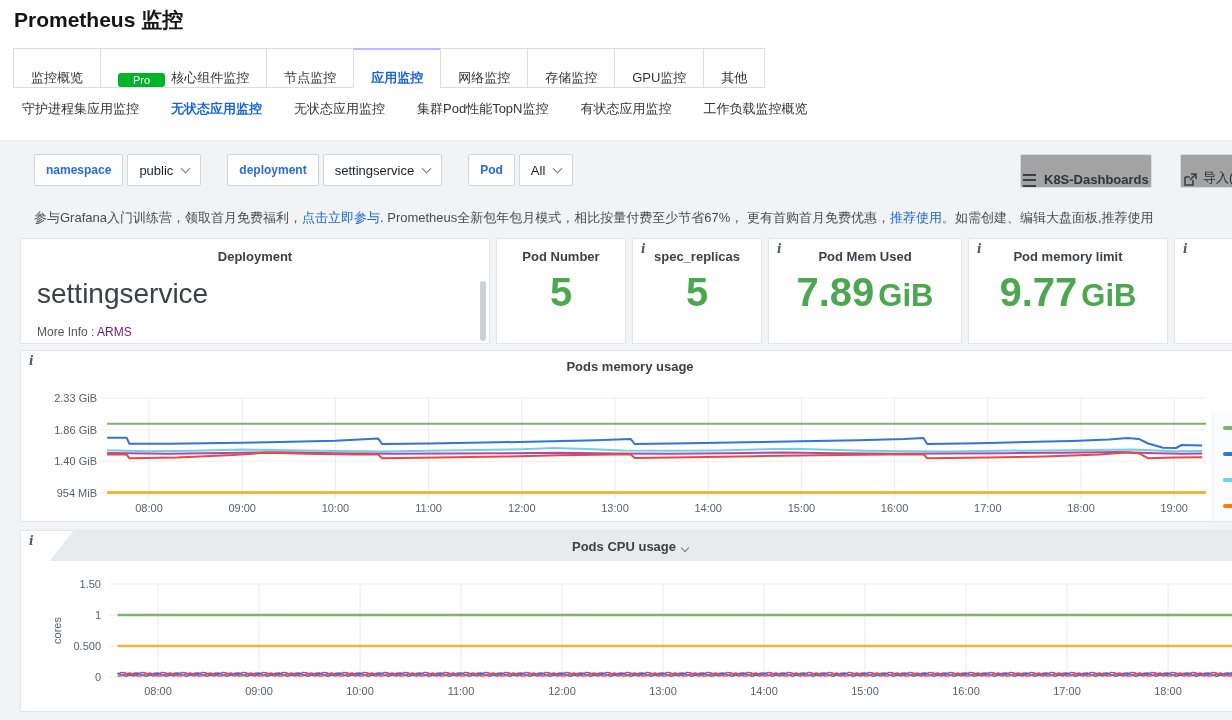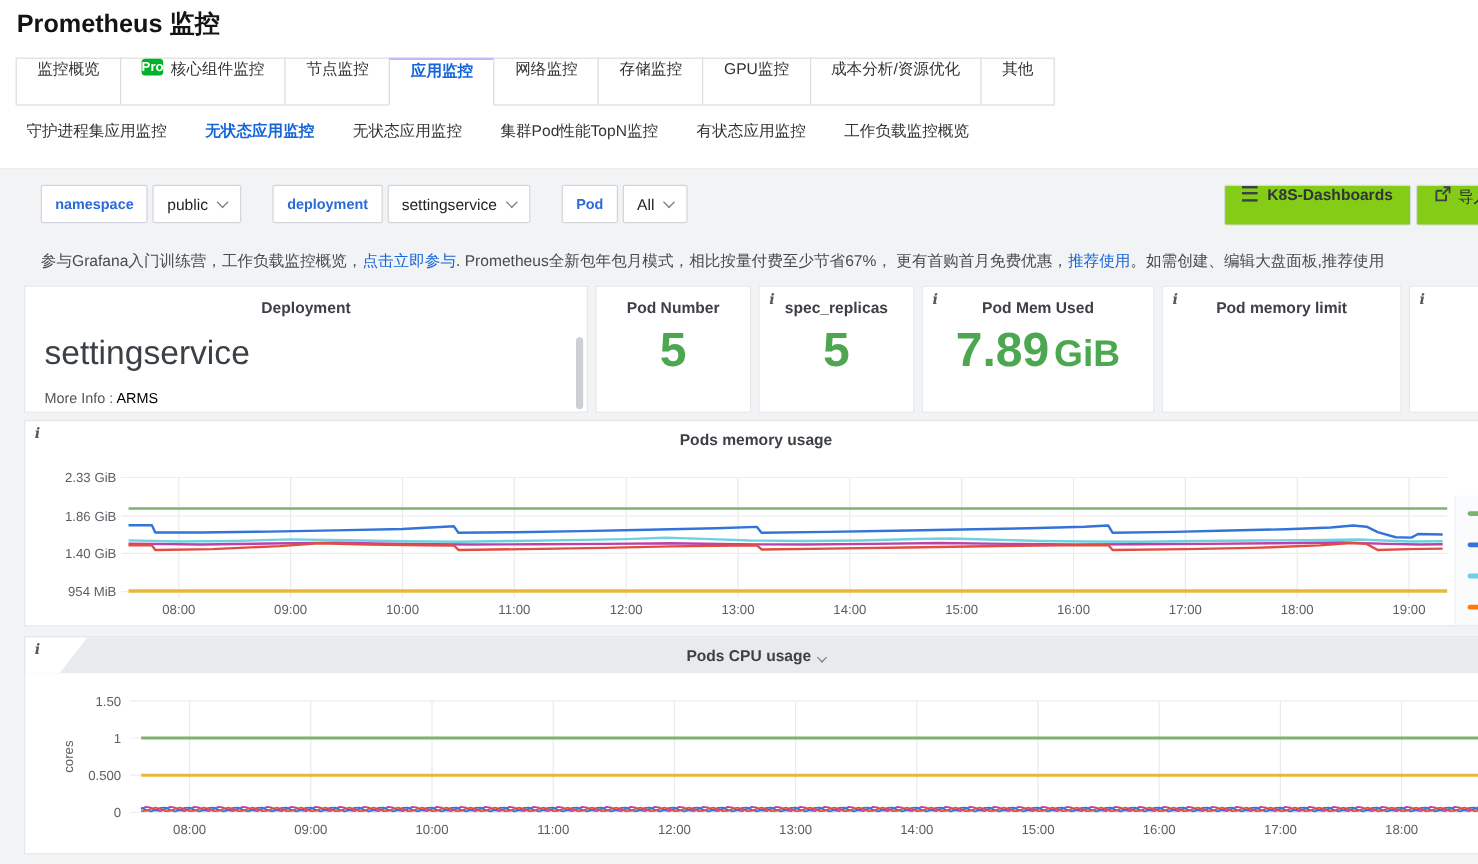--- a/index.html
+++ b/index.html
@@ -4,63 +4,63 @@
 <style>
   html,body{margin:0;padding:0;}
   body{
     width:1232px;height:720px;overflow:hidden;position:relative;background:#fff;
     font-family:"Liberation Sans","DejaVu Sans",sans-serif;color:#333;
   }
   .page-title{position:absolute;left:14px;top:6px;font-size:21px;font-weight:bold;color:#141414;}
 
   
   .tabs1{position:absolute;left:14px;top:48px;display:flex;height:40px;}
-  .tab1{border:1px solid #ddd;margin-left:-1px;padding:0 17px;display:flex;align-items:flex-start;
+  .tab1{border:1px solid #ddd;margin-left:-1px;padding:0 17px;display:flex;align-items:flex-end;
         font-size:13px;color:#333;background:#fff;cursor:pointer;box-sizing:border-box;white-space:nowrap;}
   .tab1.active{border-top:2px solid #c4b5fd;color:#1766d9;font-weight:bold;border-bottom-color:#fff;}
-  .badge-pro{background:#00b42a;color:#fff;font-size:11px;border-radius:3px;padding:1px 0;margin-right:6px;font-weight:bold;}
+  .badge-pro{background:#00b42a;color:#fff;font-size:11px;border-radius:3px;padding:1px 15px;margin-right:6px;font-weight:normal;}
 
   
   .tabs2{position:absolute;left:22px;top:100px;display:flex;gap:32px;font-size:13px;color:#333;}
   .tab2{cursor:pointer;white-space:nowrap;}
   .tab2.active{color:#1766d9;font-weight:bold;}
 
   
   .dash{position:absolute;left:0;top:140px;width:1232px;height:580px;background:#f2f3f5;border-top:1px solid #ebedef;}
 
   .filters{position:absolute;left:34px;top:154px;display:flex;gap:26px;}
   .fgroup{display:flex;gap:4px;align-items:center;}
   .fbox{height:32px;box-sizing:border-box;border:1px solid #d2d5d9;background:#fff;border-radius:2px;
         display:flex;align-items:center;padding:0 11px;font-size:13px;color:#1c1f23;cursor:pointer;white-space:nowrap;}
   .fbox.lab{color:#2a6bd8;font-size:12px;font-weight:bold;cursor:default;}
   .chev{display:inline-block;width:6px;height:6px;border-right:1.6px solid #7a7e83;border-bottom:1.6px solid #7a7e83;
         transform:rotate(45deg);margin-left:9px;margin-top:-4px;}
   .chev.small{width:5px;height:5px;margin-left:6px;}
 
-  .btn{position:absolute;top:154px;height:34px;box-sizing:border-box;border:1px solid #d7dade;background:#84cc16;
-       border-radius:2px;display:flex;align-items:flex-start;padding:0 14px;font-size:13px;font-weight:bold;color:#30343a;cursor:pointer;white-space:nowrap;}
+  .btn{position:absolute;top:154px;height:34px;box-sizing:border-box;border:1px solid #d7dade;background:#a3a3a3;
+       border-radius:2px;display:flex;align-items:flex-end;padding:0 2px;font-size:13px;font-weight:bold;color:#30343a;cursor:pointer;white-space:nowrap;}
   #btn-k8s{left:1020px;}
   #btn-import{left:1180px;width:130px;font-weight:normal;color:#2b2f35;}
   .ham{display:inline-block;width:13px;height:9px;border-top:2px solid #3b4046;border-bottom:2px solid #3b4046;position:relative;margin-right:8px;}
   .ham::after{content:"";position:absolute;left:0;top:2.5px;width:100%;height:2px;background:#3b4046;}
   .ext-ic{margin-right:6px;}
 
   .banner{position:absolute;left:34px;top:209px;font-size:13px;color:#474b50;white-space:nowrap;}
   .banner .lnk{color:#1766d9;cursor:pointer;}
 
   
   .stats{position:absolute;left:20px;top:238px;display:flex;gap:6px;}
   .panel{background:#fff;border:1px solid #e3e6e9;box-sizing:border-box;position:relative;overflow:hidden;}
   .stat{height:106px;}
   .stat-title{margin-top:10px;text-align:center;font-size:13px;font-weight:bold;color:#3d4046;}
   .stat-value{text-align:center;font-size:40px;font-weight:bold;color:#4CA750;margin-top:8px;line-height:1;}
   .stat-value .unit{font-size:31px;margin-left:4px;}
   .dep-value{font-size:28px;color:#3b4046;margin:16px 0 0 16px;line-height:1;}
   .more-info{position:absolute;left:16px;top:86px;font-size:12px;color:#555;}
-  .more-info .lnk{color:#000000;cursor:pointer;}
+  .more-info .lnk{color:#701a75;cursor:pointer;}
   .stat-scroll{position:absolute;right:3px;top:42px;width:6px;height:60px;background:#ccd0d4;border-radius:3px;}
   .info-i{position:absolute;left:8px;top:4px;font-family:"DejaVu Serif",serif;font-style:italic;font-weight:bold;
           font-size:12px;color:#55595e;line-height:1;}
 
   
   .chart-panel{position:absolute;left:20px;background:#fff;border:1px solid #e3e6e9;box-sizing:border-box;overflow:hidden;}
   #mem-panel{top:350px;width:1220px;height:172px;}
   #cpu-panel{top:530px;width:1220px;height:182px;}
   .chart-title{position:absolute;left:0;right:0;top:8px;text-align:center;font-size:13px;font-weight:bold;color:#3d4046;z-index:3;}
   #cpu-panel .hdr{position:absolute;left:0;top:0;width:100%;height:30px;background:#e8eaec;}
@@ -93,23 +93,20 @@
   <div class="tab1">
       <span>网络监控</span>
     </div>
   <div class="tab1">
       <span>存储监控</span>
     </div>
   <div class="tab1">
       <span>GPU监控</span>
     </div>
   <div class="tab1">
-      <span>成本分析/资源优化</span>
-    </div>
-  <div class="tab1">
       <span>其他</span>
     </div>
 </div>
 
 <div class="tabs2">
   <div class="tab2">守护进程集应用监控</div>
   <div class="tab2 active">无状态应用监控</div>
   <div class="tab2">无状态应用监控</div>
   <div class="tab2">集群Pod性能TopN监控</div>
   <div class="tab2">有状态应用监控</div>
@@ -148,21 +145,21 @@
 </div>
 <div class="btn" id="btn-import">
   <svg class="ext-ic" width="14" height="14" viewBox="0 0 14 14">
     <path d="M2 4 h5 M2 4 v8 h8 v-5" fill="none" stroke="#3b4046" stroke-width="1.6"></path>
     <path d="M8 1 h5 v5 M13 1 L7 7" fill="none" stroke="#3b4046" stroke-width="1.6"></path>
   </svg>
   <span>导入(</span>
 </div>
 
 <div class="banner">
-  <span>参与Grafana入门训练营，工作负载监控概览，</span><span class="lnk">点击立即参与</span><span>. Prometheus全新包年包月模式，相比按量付费至少节省67%， 更有首购首月免费优惠，</span><span class="lnk">推荐使用</span><span>。如需创建、编辑大盘面板,推荐使用</span>
+  <span>参与Grafana入门训练营，领取首月免费福利，</span><span class="lnk">点击立即参与</span><span>. Prometheus全新包年包月模式，相比按量付费至少节省67%， 更有首购首月免费优惠，</span><span class="lnk">推荐使用</span><span>。如需创建、编辑大盘面板,推荐使用</span>
 </div>
 
 <div class="stats">
   <div class="panel stat" style="width:470px;">
     <div class="stat-title">Deployment</div>
     <div class="dep-value">settingservice</div>
     <div class="more-info">
       <span>More Info :</span>
       <span class="lnk">ARMS</span>
     </div>
@@ -178,20 +175,21 @@
     <div class="stat-value">5</div>
   </div>
   <div class="panel stat" style="width:194px;">
     <div class="info-i">i</div>
     <div class="stat-title">Pod Mem Used</div>
     <div class="stat-value"><span>7.89</span><span class="unit">GiB</span></div>
   </div>
   <div class="panel stat" style="width:200px;">
     <div class="info-i">i</div>
     <div class="stat-title">Pod memory limit</div>
+    <div class="stat-value"><span>9.77</span><span class="unit">GiB</span></div>
   </div>
   <div class="panel stat" style="width:80px;">
     <div class="info-i">i</div>
   </div>
 </div>
 
 <div class="chart-panel" id="mem-panel">
   <div class="info-i">i</div>
   <div class="chart-title">Pods memory usage</div>
   <svg class="chart-svg" id="mem-svg" width="1220" height="172">

